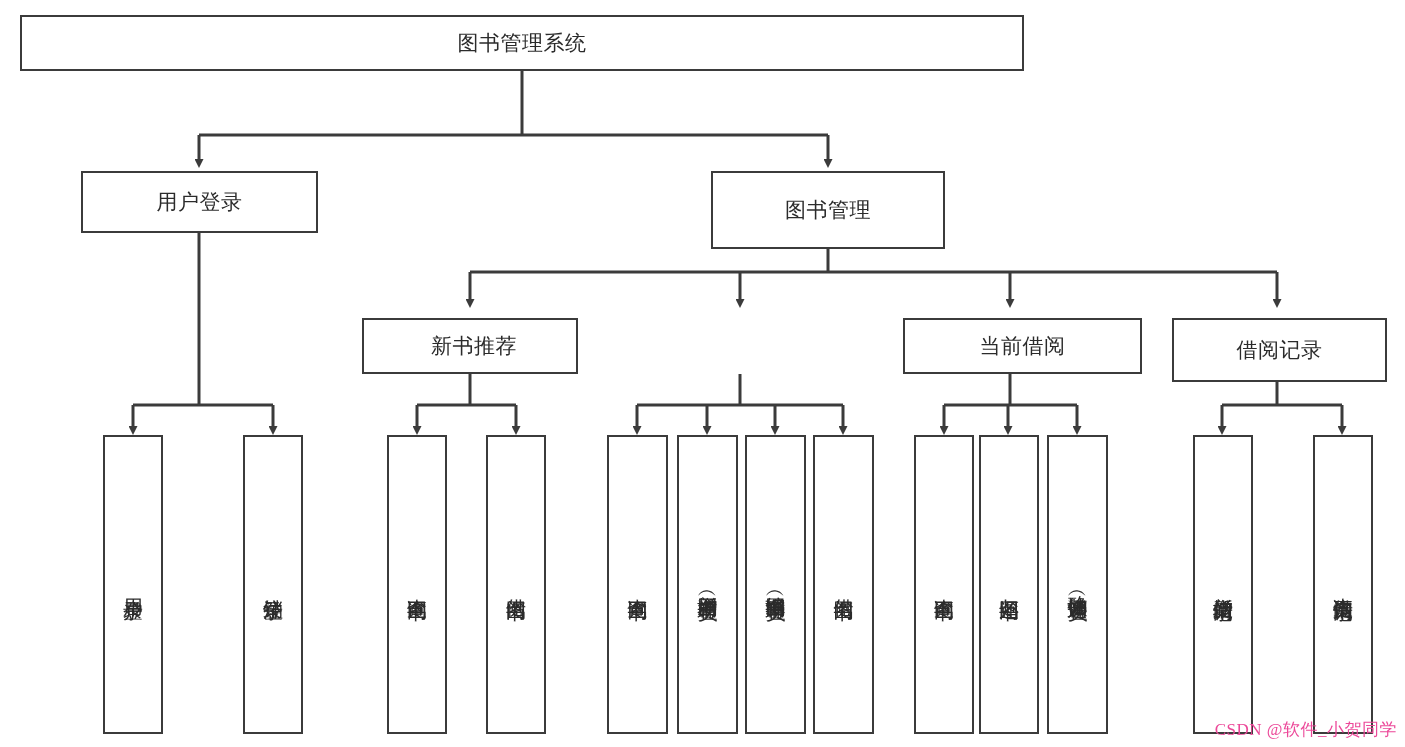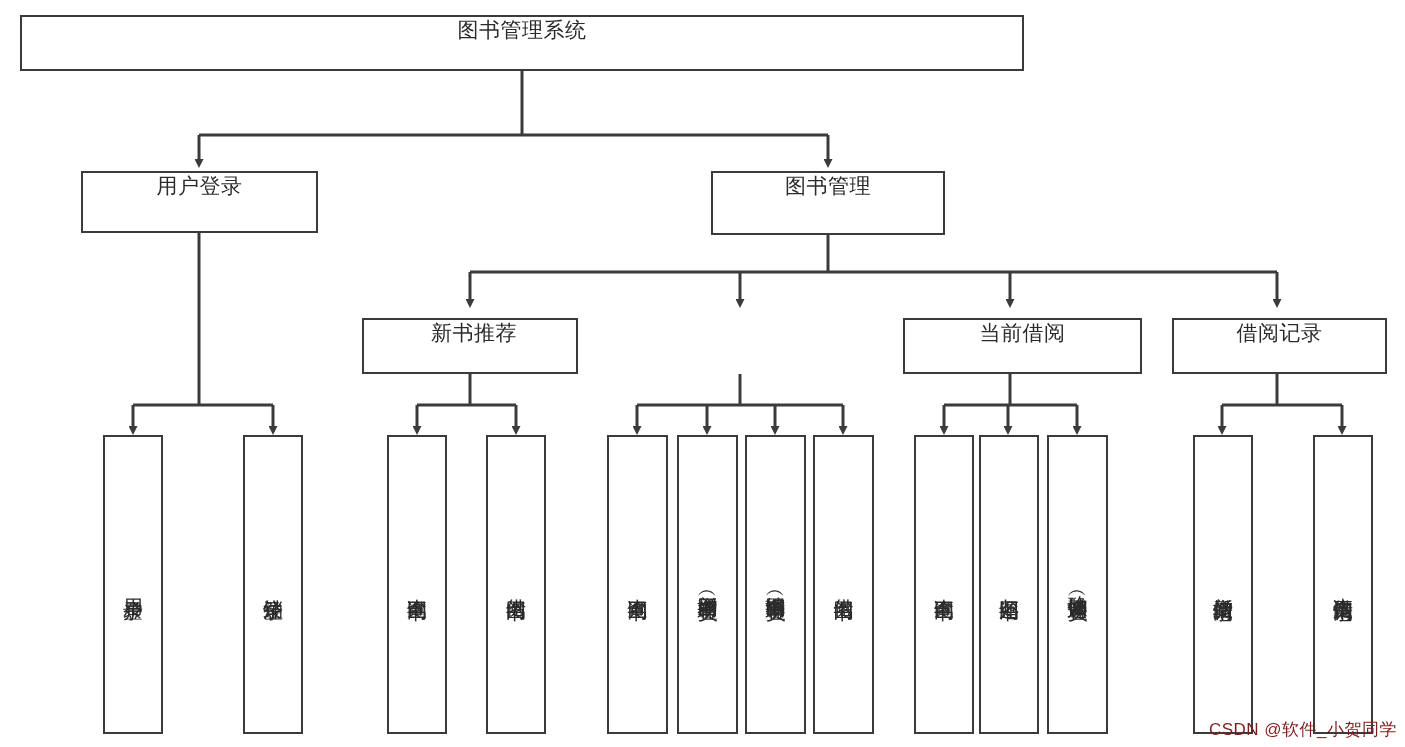--- a/index.html
+++ b/index.html
@@ -24,21 +24,21 @@
     width: 1405px;
     height: 747px;
     pointer-events: none;
   }
   .node {
     position: absolute;
     box-sizing: border-box;
     border: 2px solid #3b3b3b;
     background: #ffffff;
     display: flex;
-    align-items: flex-start;
+    align-items: center;
     justify-content: center;
     color: #2b2b2b;
     text-align: center;
   }
   .node.hbox {
     font-size: 21px;
     line-height: 1.2;
     letter-spacing: 0.5px;
   }
   .node.vbox {
@@ -55,24 +55,25 @@
     writing-mode: vertical-rl;
     text-orientation: upright;
     display: block;
     max-height: 100%;
   }
   .watermark {
     position: absolute;
     right: 8px;
     bottom: 6px;
     font-size: 17px;
-    color: #7f1d1d;
+    color: #ec4899;
     letter-spacing: 0.5px;
     white-space: nowrap;
     user-select: none;
+    font-family: Liberation Serif, serif;
   }
 </style>
 </head>
 <body>
 
 <div id="canvas">
 
   <svg id="wires" viewBox="0 0 1405 747">
     <defs>
       <marker id="arrow" markerWidth="9" markerHeight="9" refX="1" refY="4.5" orient="auto" markerUnits="userSpaceOnUse">
@@ -123,31 +124,31 @@
     </g>
   </svg>
 
   <div class="node hbox" style="left:20px; top:15px; width:1004px; height:56px;">
     <span>图书管理系统</span>
   </div>
 
   <div class="node hbox" style="left:81px; top:171px; width:237px; height:62px;">
     <span>用户登录</span>
   </div>
-  <div class="node hbox" style="left:711px; top:171px; width:234px; height:64px;">
+  <div class="node hbox" style="left:711px; top:171px; width:234px; height:78px;">
     <span>图书管理</span>
   </div>
 
   <div class="node hbox" style="left:362px; top:318px; width:216px; height:56px;padding-left:8px;">
     <span>新书推荐</span>
   </div>
   <div class="node hbox" style="left:903px; top:318px; width:239px; height:56px;">
     <span>当前借阅</span>
   </div>
-  <div class="node hbox" style="left:1172px; top:318px; width:215px; height:56px;">
+  <div class="node hbox" style="left:1172px; top:318px; width:215px; height:64px;">
     <span>借阅记录</span>
   </div>
 
   <div class="node vbox" style="left:103px; top:435px; width:60px; height:299px;">
     <span class="vlabel">用户登录</span>
   </div>
   <div class="node vbox" style="left:243px; top:435px; width:60px; height:299px;">
     <span class="vlabel">注销登录</span>
   </div>
 

